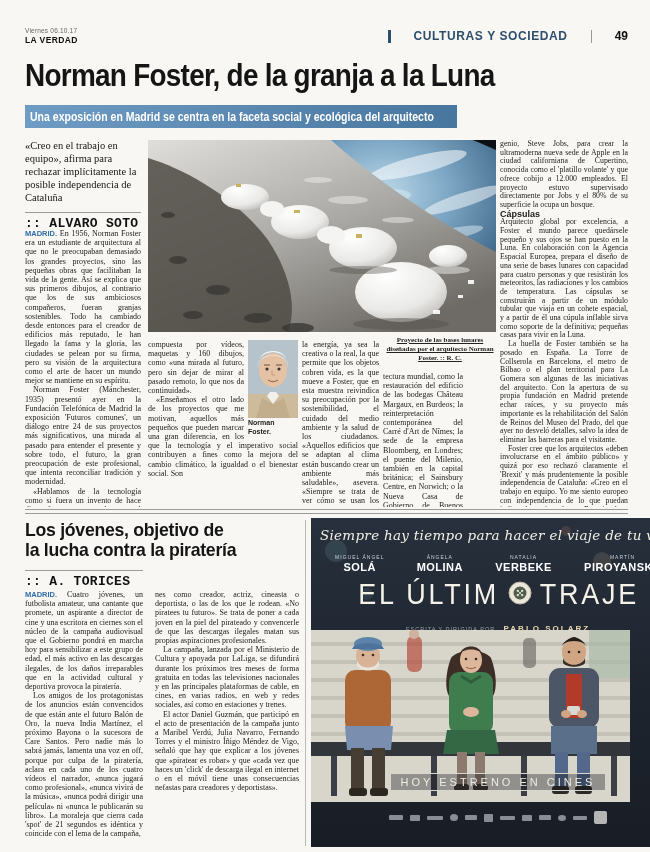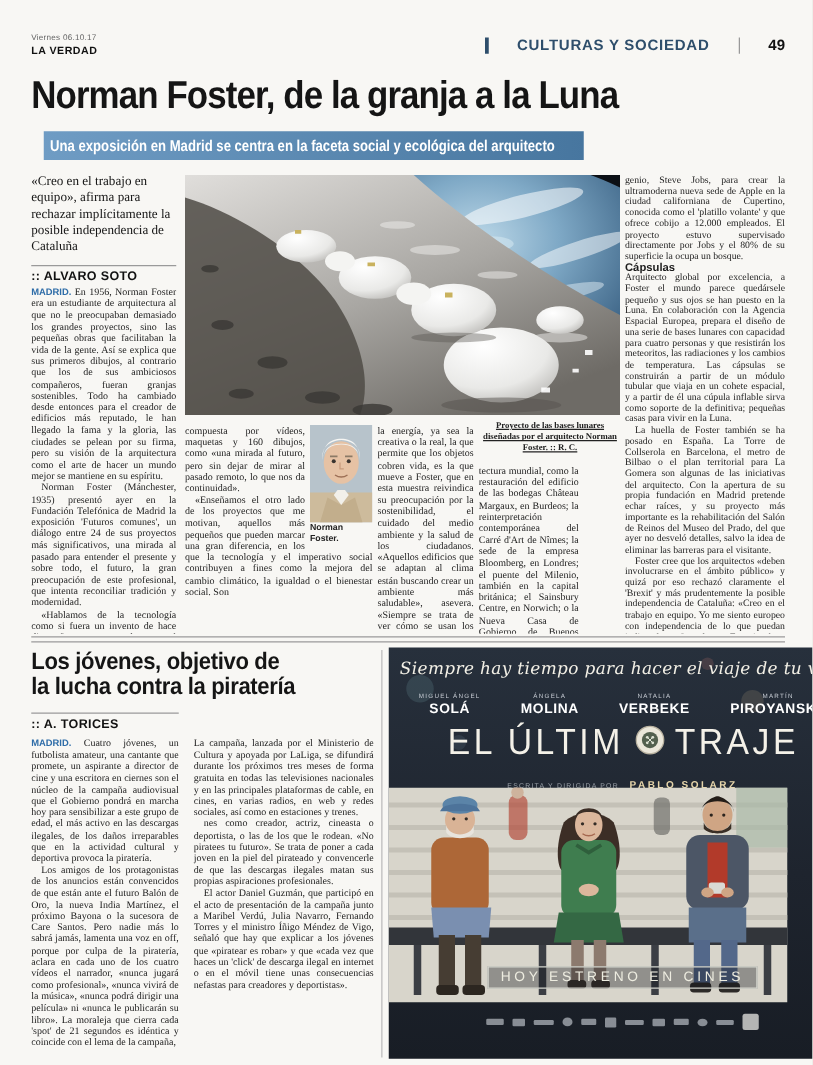--- a/index.html
+++ b/index.html
@@ -14,26 +14,26 @@
         font-family:"Liberation Sans",sans-serif;}
   .hdr-bar{width:3px;height:13px;background:#2e4e6b;}
   .hdr-section{font-size:12px;font-weight:bold;color:#2e4e6b;letter-spacing:.6px;}
   .hdr-sep{width:1px;height:13px;background:#999;}
   .hdr-page{font-size:12px;font-weight:bold;color:#111;}
   
   .headline{position:absolute;left:25px;top:58px;width:470px;font-family:"Liberation Sans",sans-serif;
         font-size:31px;font-weight:bold;color:#151515;letter-spacing:-.8px;
         transform:scaleX(.9);transform-origin:left top;white-space:nowrap;}
   .subhead{position:absolute;left:25px;top:105px;width:432px;height:23px;
-        background:linear-gradient(90deg,#6f9cc4,#47769f);display:flex;align-items:center;margin-left:10px;}
+        background:linear-gradient(90deg,#6f9cc4,#47769f);display:flex;align-items:center;}
   .subhead span{font-family:"Liberation Sans",sans-serif;font-size:12.5px;font-weight:bold;color:#fff;
         padding-left:6px;white-space:nowrap;transform:scaleX(.84);transform-origin:left center;}
   .standfirst{position:absolute;left:25px;top:139px;width:116px;font-size:10.5px;line-height:13px;color:#151515;}
   .rule{position:absolute;background:#9a9a9a;}
-  .byline{font-family:Liberation Sans, sans-serif;font-size:10px;font-weight:bold;color:#111;letter-spacing:.3px;}
+  .byline{font-family:Liberation Mono, monospace;font-size:13px;font-weight:bold;color:#111;letter-spacing:.3px;}
   .col{position:absolute;text-align:justify;font-size:8px;line-height:9.2px;overflow:hidden;}
   .col p{margin:0;}
   .col p + p{text-indent:8px;}
   .lead{font-family:"Liberation Sans",sans-serif;font-weight:bold;color:#2f6da8;font-size:7.5px;}
   .col5{font-size:7.8px;line-height:8.7px;}
   .colsub{font-family:"Liberation Sans",sans-serif;font-weight:bold;font-size:9px;margin:4px 0 1px;text-indent:0!important;}
   .photo{position:absolute;left:148px;top:140px;width:348px;height:192px;}
   .photo svg{display:block;}
   .photo-caption{position:absolute;left:384px;top:336px;width:112px;text-align:center;
         font-size:7px;line-height:9px;font-weight:bold;color:#222;text-decoration:underline;}
@@ -224,22 +224,22 @@
   </div>
   <div class="rule" style="left:25px;top:570px;width:118px;height:1px;"></div>
   <div class="byline" style="position:absolute;left:25px;top:574px;">:: A. TORICES</div>
 
   <div class="col" style="left:25px;top:590px;width:118px;height:256px;">
     <p><span class="lead">MADRID.</span>
        <span>Cuatro jóvenes, un futbolista amateur, una cantante que promete, un aspirante a director de cine y una escritora en ciernes son el núcleo de la campaña audiovisual que el Gobierno pondrá en marcha hoy para sensibilizar a este grupo de edad, el más activo en las descargas ilegales, de los daños irreparables que en la actividad cultural y deportiva provoca la piratería.</span></p>
     <p>Los amigos de los protagonistas de los anuncios están convencidos de que están ante el futuro Balón de Oro, la nueva India Martínez, el próximo Bayona o la sucesora de Care Santos. Pero nadie más lo sabrá jamás, lamenta una voz en off, porque por culpa de la piratería, aclara en cada uno de los cuatro vídeos el narrador, «nunca jugará como profesional», «nunca vivirá de la música», «nunca podrá dirigir una película» ni «nunca le publicarán su libro». La moraleja que cierra cada 'spot' de 21 segundos es idéntica y coincide con el lema de la campaña,</p>
   </div>
   <div class="col" style="left:155px;top:590px;width:144px;height:256px;">
+    <p>nes como creador, actriz, cineasta o deportista, o las de los que le rodean. «No piratees tu futuro». Se trata de poner a cada joven en la piel del pirateado y convencerle de que las descargas ilegales matan sus propias aspiraciones profesionales.</p>
     <p>La campaña, lanzada por el Ministerio de Cultura y apoyada por LaLiga, se difundirá durante los próximos tres meses de forma gratuita en todas las televisiones nacionales y en las principales plataformas de cable, en cines, en varias radios, en web y redes sociales, así como en estaciones y trenes.</p>
-    <p>nes como creador, actriz, cineasta o deportista, o las de los que le rodean. «No piratees tu futuro». Se trata de poner a cada joven en la piel del pirateado y convencerle de que las descargas ilegales matan sus propias aspiraciones profesionales.</p>
     <p>El actor Daniel Guzmán, que participó en el acto de presentación de la campaña junto a Maribel Verdú, Julia Navarro, Fernando Torres y el ministro Íñigo Méndez de Vigo, señaló que hay que explicar a los jóvenes que «piratear es robar» y que «cada vez que haces un 'click' de descarga ilegal en internet o en el móvil tiene unas consecuencias nefastas para creadores y deportistas».</p>
   </div>
 
   <div class="vrule"></div>
 
   <div class="poster">
     <div class="bokeh" style="left:14px;top:22px;width:22px;height:22px;background:rgba(120,170,180,.18);"></div>
     <div class="bokeh" style="left:282px;top:34px;width:18px;height:18px;background:rgba(210,185,140,.16);"></div>
     <div class="bokeh" style="left:250px;top:8px;width:10px;height:10px;background:rgba(200,120,110,.2);"></div>
     <div class="bokeh" style="left:50px;top:70px;width:12px;height:12px;background:rgba(150,180,200,.12);"></div>

